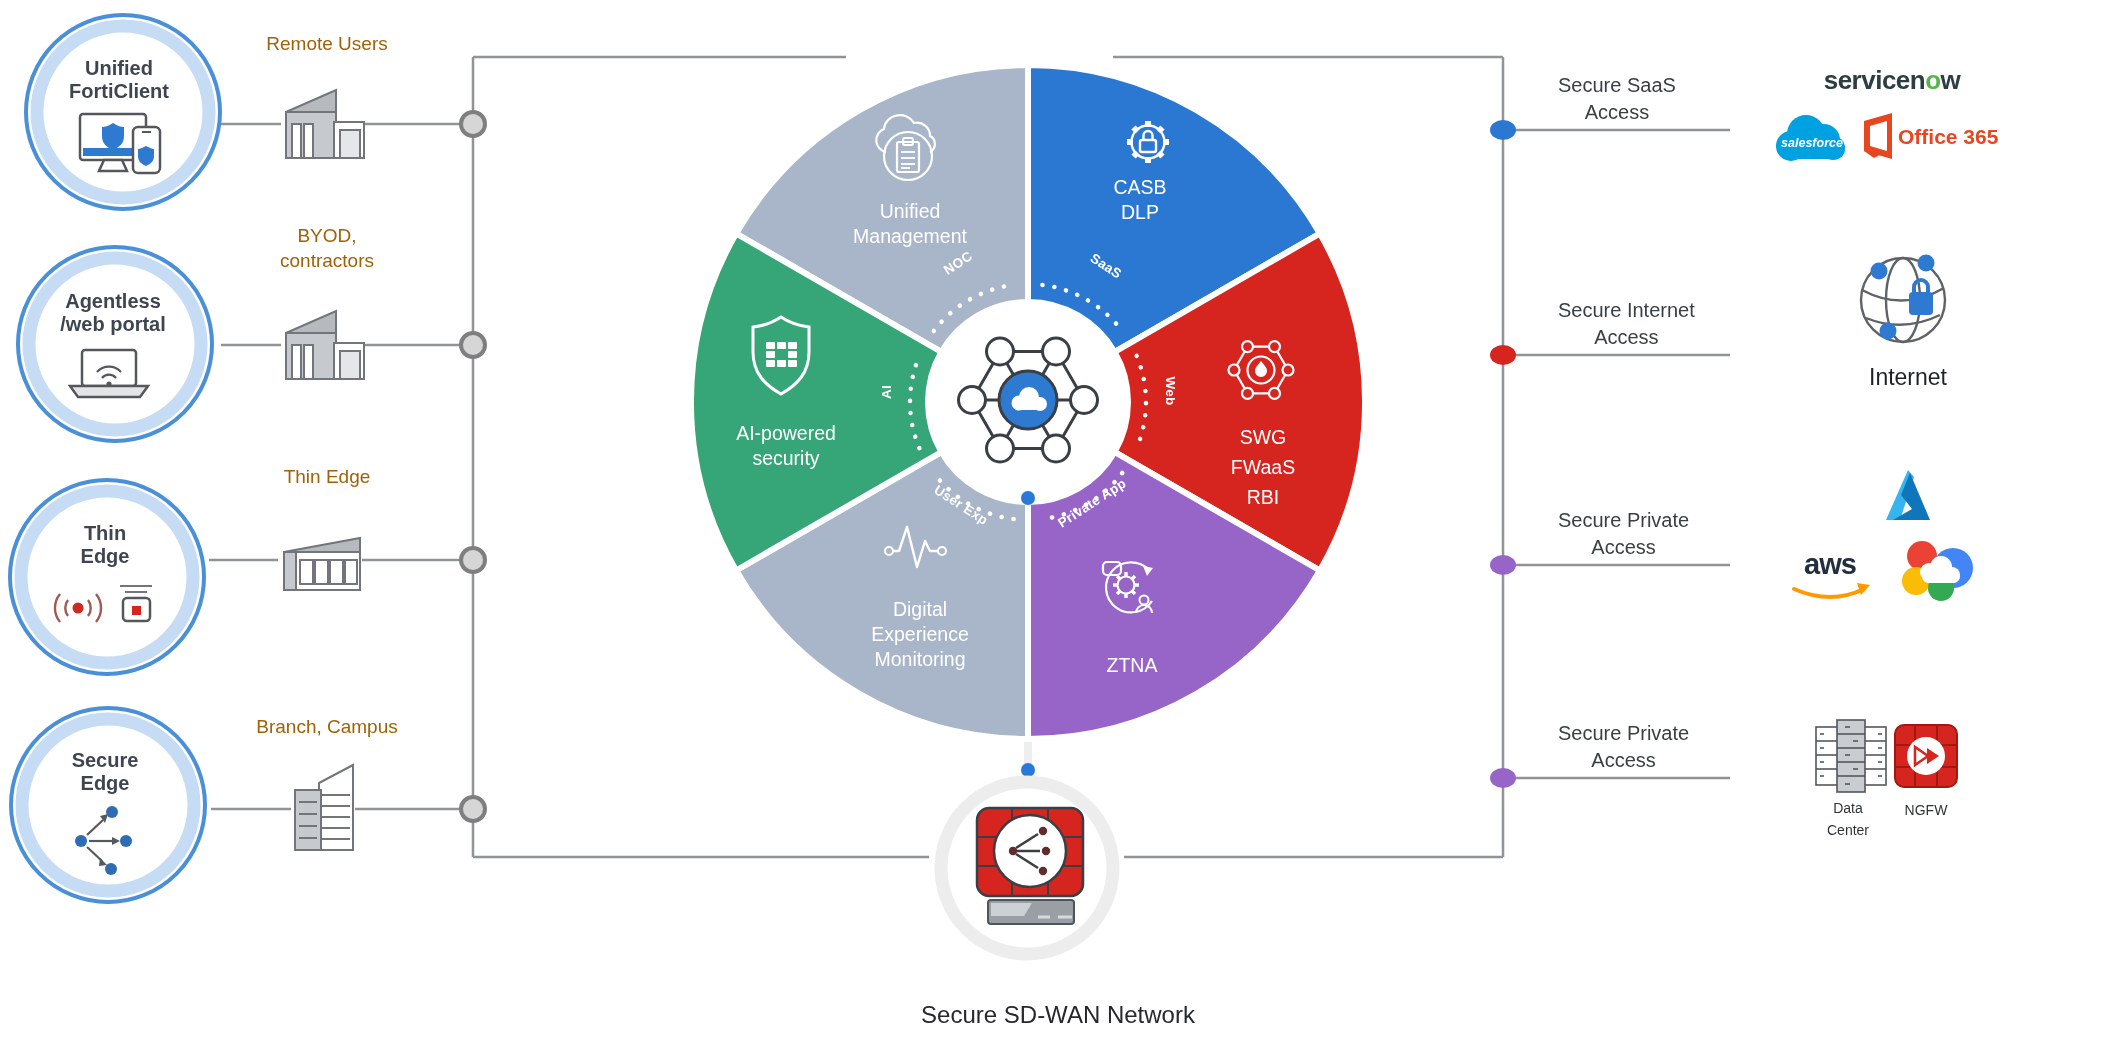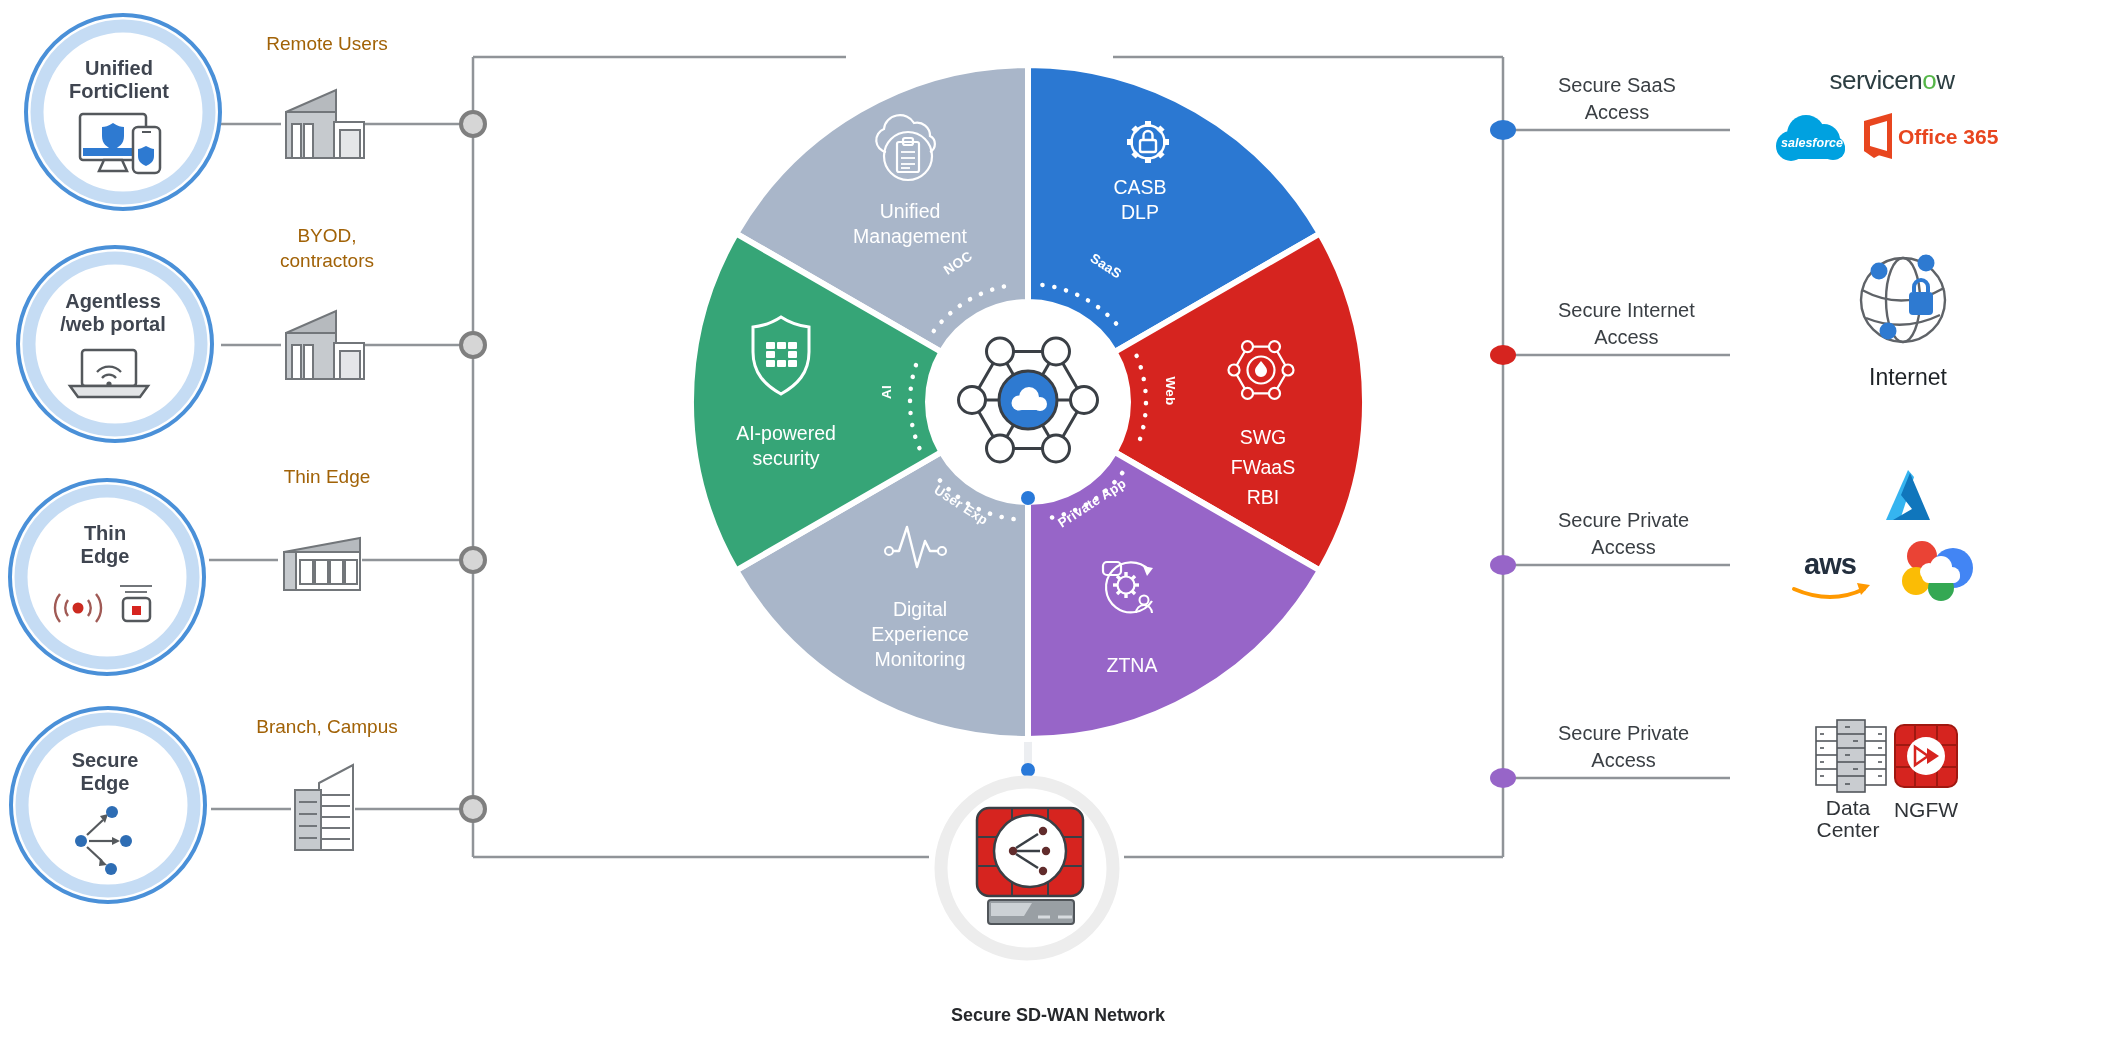--- a/index.html
+++ b/index.html
@@ -7,28 +7,28 @@
          font-family:"Liberation Sans",sans-serif;}
   svg.layer{position:absolute;left:0;top:0;}
   .t{position:absolute;transform:translate(-50%,-50%);text-align:center;white-space:nowrap;
      font-family:"Liberation Sans",sans-serif;color:#3c4043;}
   .circle-label{font-weight:bold;font-size:20px;line-height:23px;color:#3f4550;}
   .row-label{font-size:19px;line-height:25px;color:#a16207;}
   .seg-label{color:#ffffff;font-size:19.5px;line-height:25px;}
   .seg-label.tall{line-height:30px;margin-top:9px;}
   .inner-label{color:#ffffff;font-weight:bold;font-size:13.5px;letter-spacing:.3px;}
   .access-label{position:absolute;font-size:20px;line-height:27px;color:#3a3f44;text-align:center;white-space:nowrap;}
-  .sn{font-weight:normal;font-size:26px;color:#2c3e42;letter-spacing:-.5px;}
+  .sn{font-weight:bold;font-size:26px;color:#2c3e42;letter-spacing:-.5px;}
   .sn .green-o{color:#55b648;}
   .sf-text{color:#fff;font-size:12.5px;font-style:italic;font-weight:bold;}
   .o365{font-size:21px;font-weight:600;color:#e8461f;transform:translate(0,-50%);}
   .aws-text{font-weight:bold;font-size:29px;color:#232f3e;letter-spacing:-1px;}
   .internet-label{font-size:23px;color:#1e2226;}
-  .small-cap{font-size:21px;line-height:22px;color:#303438;}
-  .sdwan-label{font-size:18px;color:#26282b;font-weight:bold;}
+  .small-cap{font-size:14px;line-height:22px;color:#303438;}
+  .sdwan-label{font-size:24px;color:#26282b;}
 </style>
 </head>
 <body>
 
 <div class="stage">
 
 <svg class="layer" width="2113" height="1040" viewBox="0 0 2113 1040">
 
   <g stroke="#909498" stroke-width="2.5" fill="none">
     <line x1="473" y1="57" x2="846" y2="57"></line>

